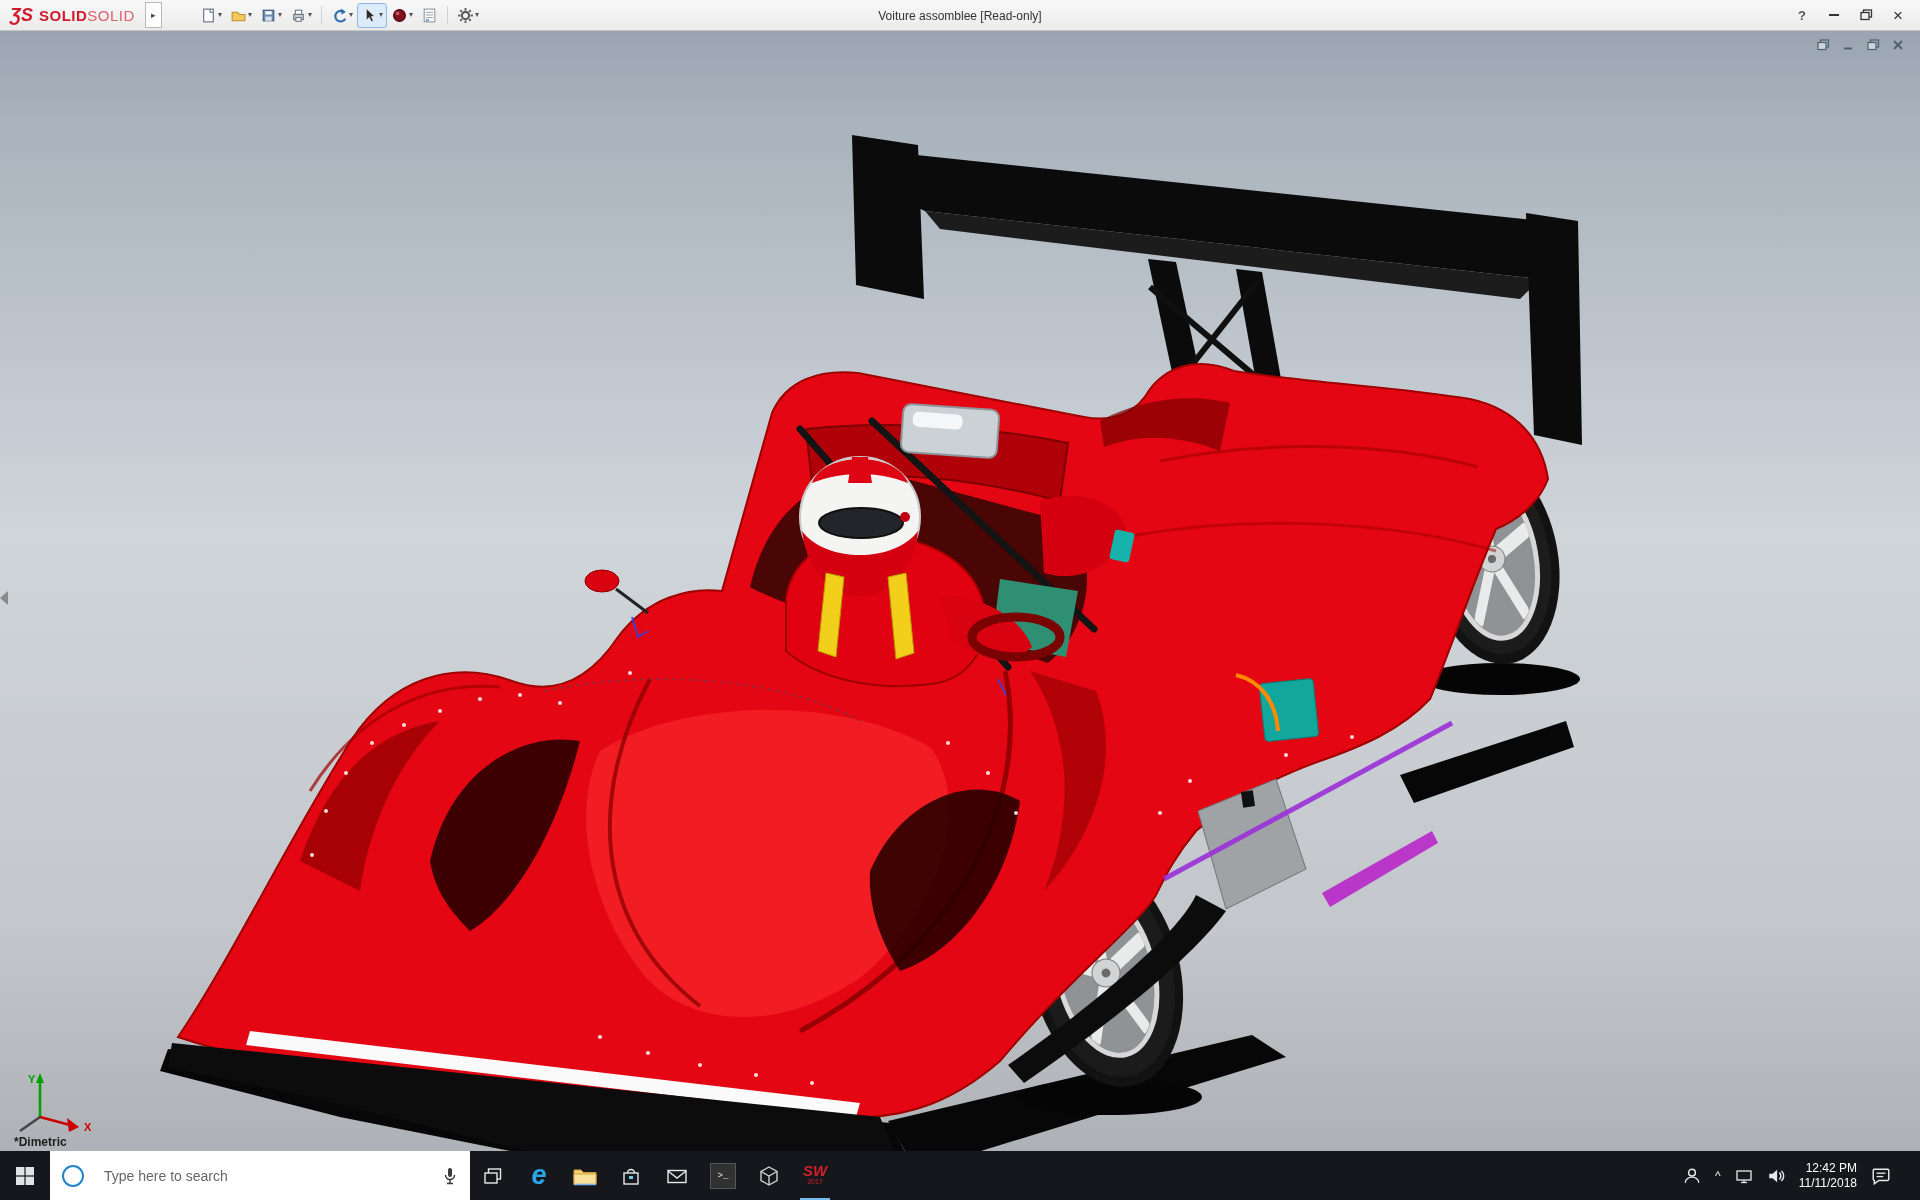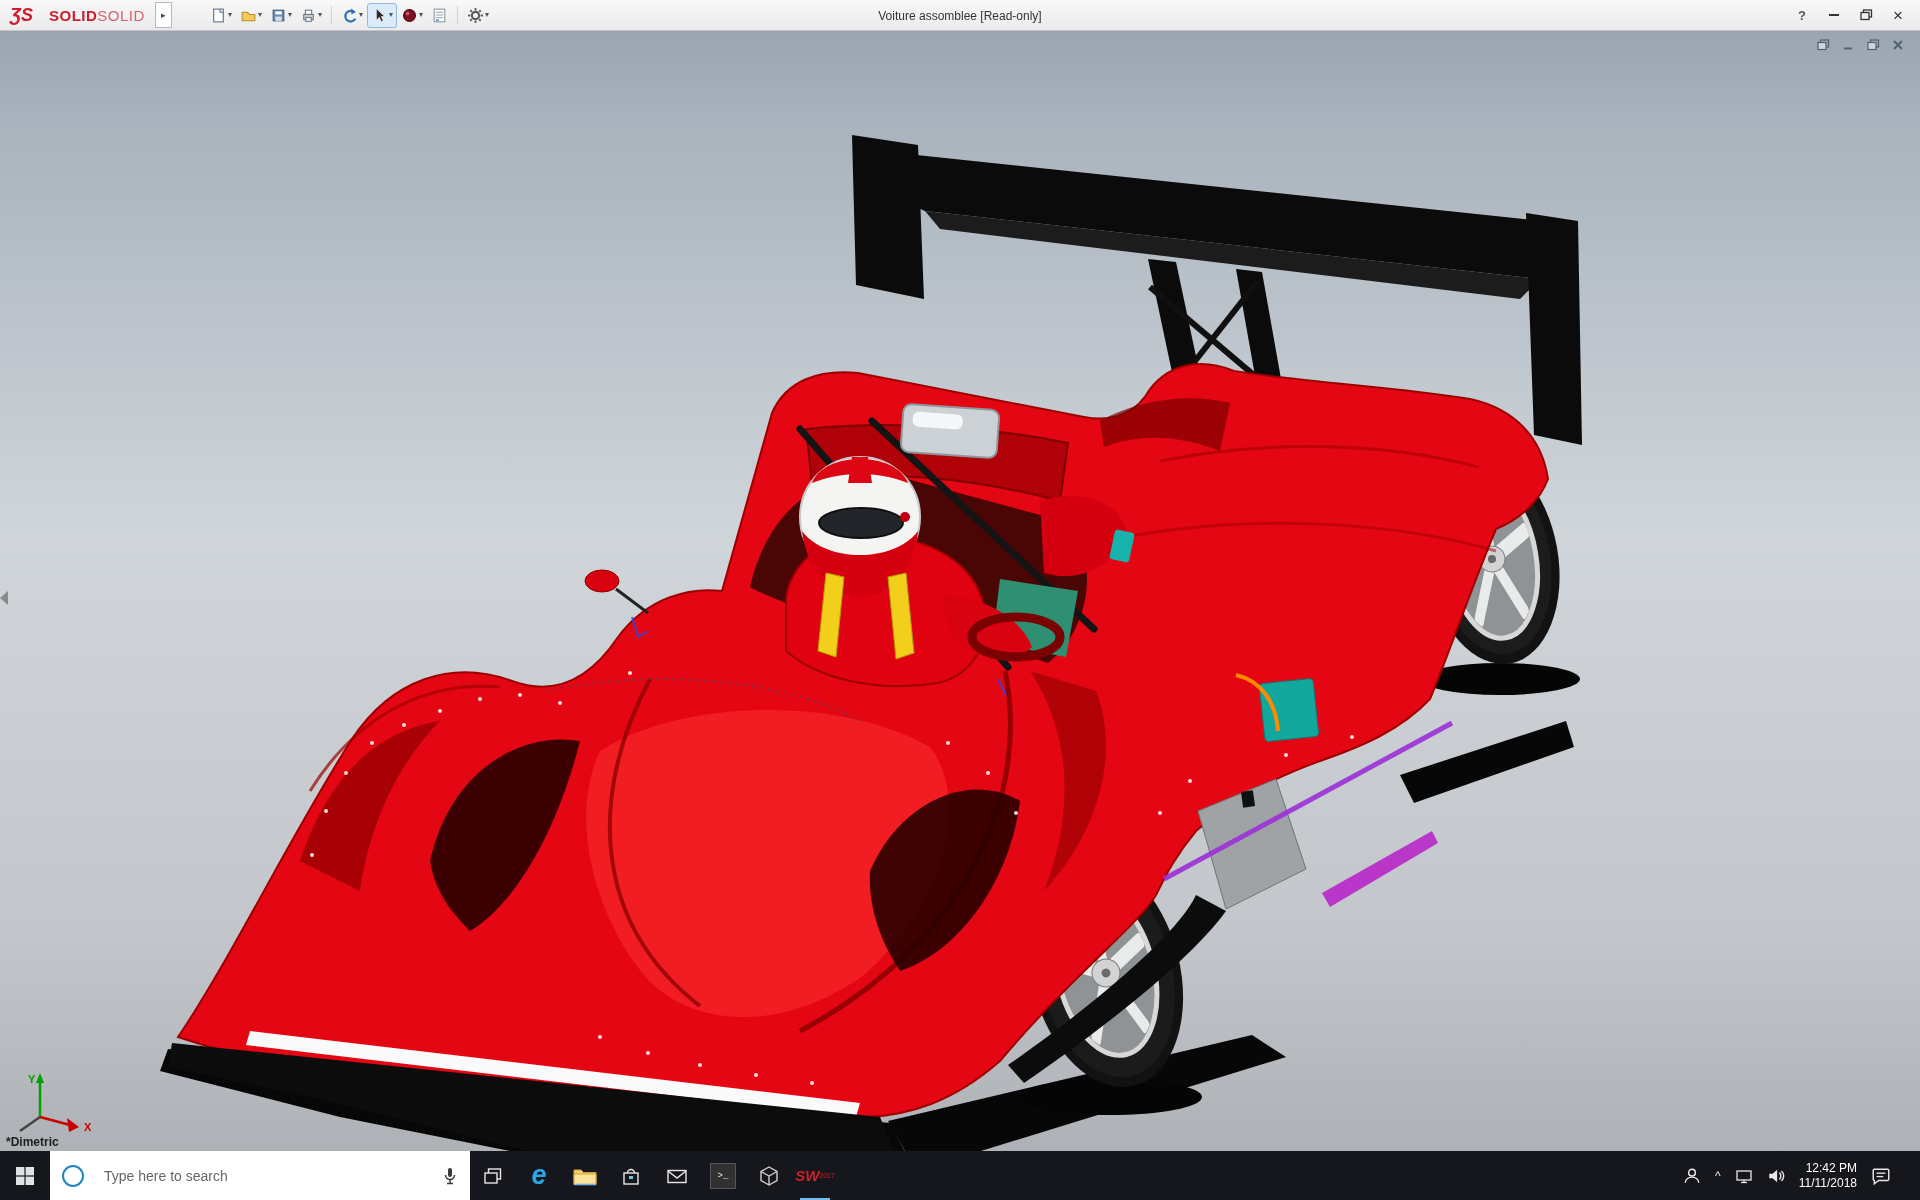--- a/index.html
+++ b/index.html
@@ -4,21 +4,21 @@
 <style>
   html,body{margin:0;padding:0;}
   body{width:1920px;height:1200px;overflow:hidden;position:relative;
        font-family:"Liberation Sans",sans-serif;background:#000;}
 
   
   .titlebar{position:absolute;top:0;left:0;width:1920px;height:31px;
     background:linear-gradient(#f8f8f8,#ebebeb);border-bottom:1px solid #c6c6c6;
     display:flex;align-items:center;box-sizing:border-box;}
   .brand{display:flex;align-items:baseline;padding-left:10px;white-space:nowrap;}
-  .brand-ds{color:#cf1b2b;font-weight:bold;font-style:italic;font-size:18px;margin-right:16px;}
+  .brand-ds{color:#cf1b2b;font-weight:bold;font-style:italic;font-size:18px;margin-right:6px;}
   .brand-solid{color:#cf1b2b;font-weight:bold;font-size:15px;letter-spacing:.5px;}
   .brand-works{color:#d9626c;font-weight:400;font-size:15px;letter-spacing:.5px;}
   .flyout{width:15px;height:24px;border:1px solid #b9b9b9;background:#fdfdfd;margin-left:10px;
     display:flex;align-items:center;justify-content:center;font-size:9px;color:#444;}
   .tb-icons{display:flex;align-items:center;margin-left:34px;}
   .tb-btn{display:flex;align-items:center;padding:3px 3px;border:1px solid transparent;border-radius:3px;}
   .tb-btn.pressed{background:#dcebf9;border:1px solid #8fb9e2;}
   .caret{font-size:8px;color:#555;margin-left:1px;line-height:8px;}
   .tb-sep{width:1px;height:18px;background:#d2d2d2;margin:0 5px;}
   .title-center{position:absolute;left:0;right:0;top:0;height:31px;display:flex;align-items:center;
@@ -27,39 +27,39 @@
   .win-btn{width:32px;height:24px;display:flex;align-items:center;justify-content:center;color:#333;}
   .help-btn{font-size:13px;font-weight:bold;color:#555;}
   .min-bar{width:10px;height:2px;background:#333;}
   .close-glyph{font-size:17px;line-height:17px;color:#333;}
 
   
   .viewport{position:absolute;top:31px;left:0;width:1920px;height:1120px;}
   .viewport svg.scene{position:absolute;top:0;left:0;}
   .doc-controls{position:absolute;top:7px;right:14px;display:flex;gap:9px;}
   .doc-btn{width:16px;height:14px;display:flex;align-items:center;justify-content:center;}
-  .view-label{position:absolute;left:6px;bottom:2px;font-size:12px;font-weight:bold;color:#1d1d1d;}
+  .view-label{position:absolute;left:14px;bottom:2px;font-size:12px;font-weight:bold;color:#1d1d1d;}
   .collapse-arrow{position:absolute;left:0;top:560px;width:0;height:0;
     border-top:7px solid transparent;border-bottom:7px solid transparent;border-right:8px solid #8a8a8a;}
 
   
   .taskbar{position:absolute;left:0;top:1151px;width:1920px;height:49px;background:#15171c;
     display:flex;align-items:stretch;}
   .tb-start{width:50px;display:flex;align-items:center;justify-content:center;}
   .search-box{width:420px;background:#ffffff;display:flex;align-items:center;gap:18px;padding:0 12px;box-sizing:border-box;}
   .cortana-ring{width:18px;height:18px;border:2px solid #1f86c9;border-radius:50%;flex:0 0 auto;}
   .search-input{border:none;outline:none;flex:1;font-size:14px;color:#444;font-family:"Liberation Sans",sans-serif;background:transparent;}
   .search-input::placeholder{color:#666;}
   .task-icons{display:flex;align-items:stretch;}
   .task-icon{width:46px;display:flex;align-items:center;justify-content:center;position:relative;}
   .task-icon.active::after{content:"";position:absolute;left:8px;right:8px;bottom:0;height:2px;background:#76b9ed;}
   .edge-e{color:#2aa5e6;font-size:27px;font-weight:bold;font-style:italic;line-height:27px;}
   .cmd-tile{width:24px;height:24px;background:#313131;border:1px solid #555;color:#e8e8e8;
     font-size:9px;display:flex;align-items:center;justify-content:center;font-family:"Liberation Mono",monospace;}
-  .sw-tile{display:flex;align-items:center;line-height:11px;}
+  .sw-tile{display:flex;flex-direction:column;align-items:center;line-height:11px;}
   .sw-label{color:#d22027;font-weight:bold;font-size:15px;font-style:italic;}
   .sw-year{color:#d22027;font-size:7px;}
   .tray{margin-left:auto;display:flex;align-items:center;gap:14px;padding-right:8px;}
   .tray-glyph{color:#e8e8e8;font-size:12px;}
   .clock{display:flex;flex-direction:column;align-items:flex-end;justify-content:center;color:#fff;
     font-size:12px;line-height:15px;}
   .show-desktop{width:6px;border-left:1px solid #3a3d42;}
 </style>
 </head>
 <body>

